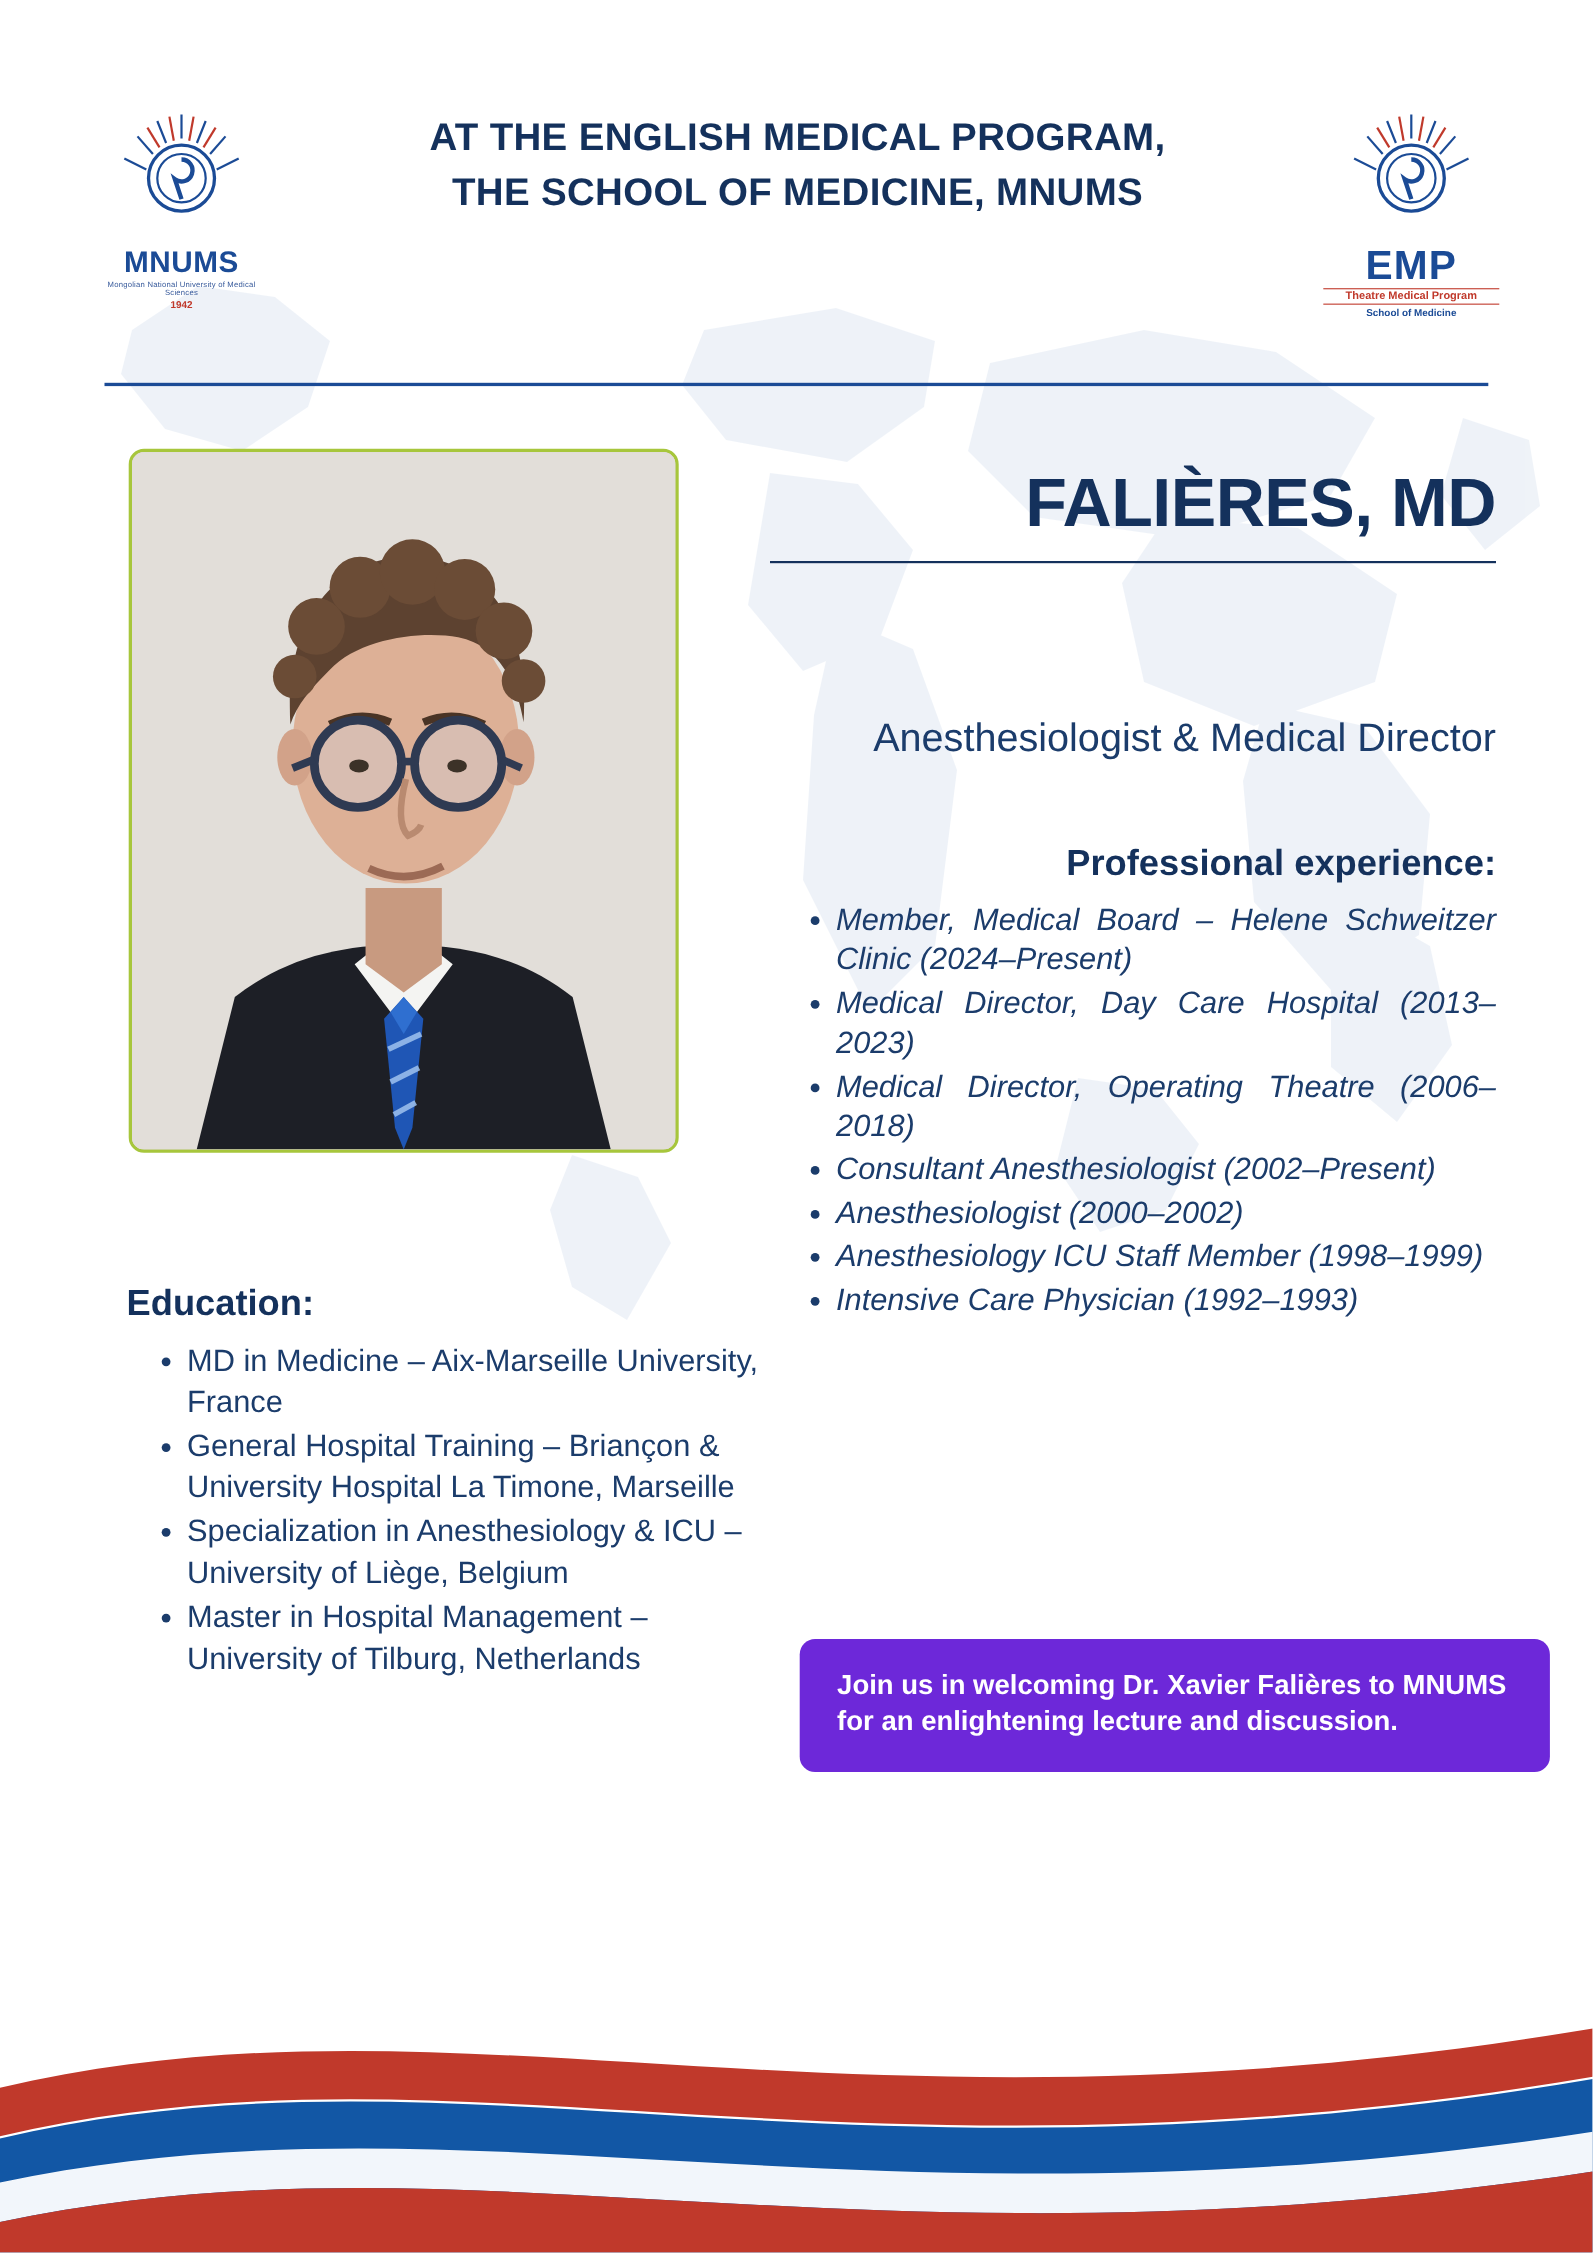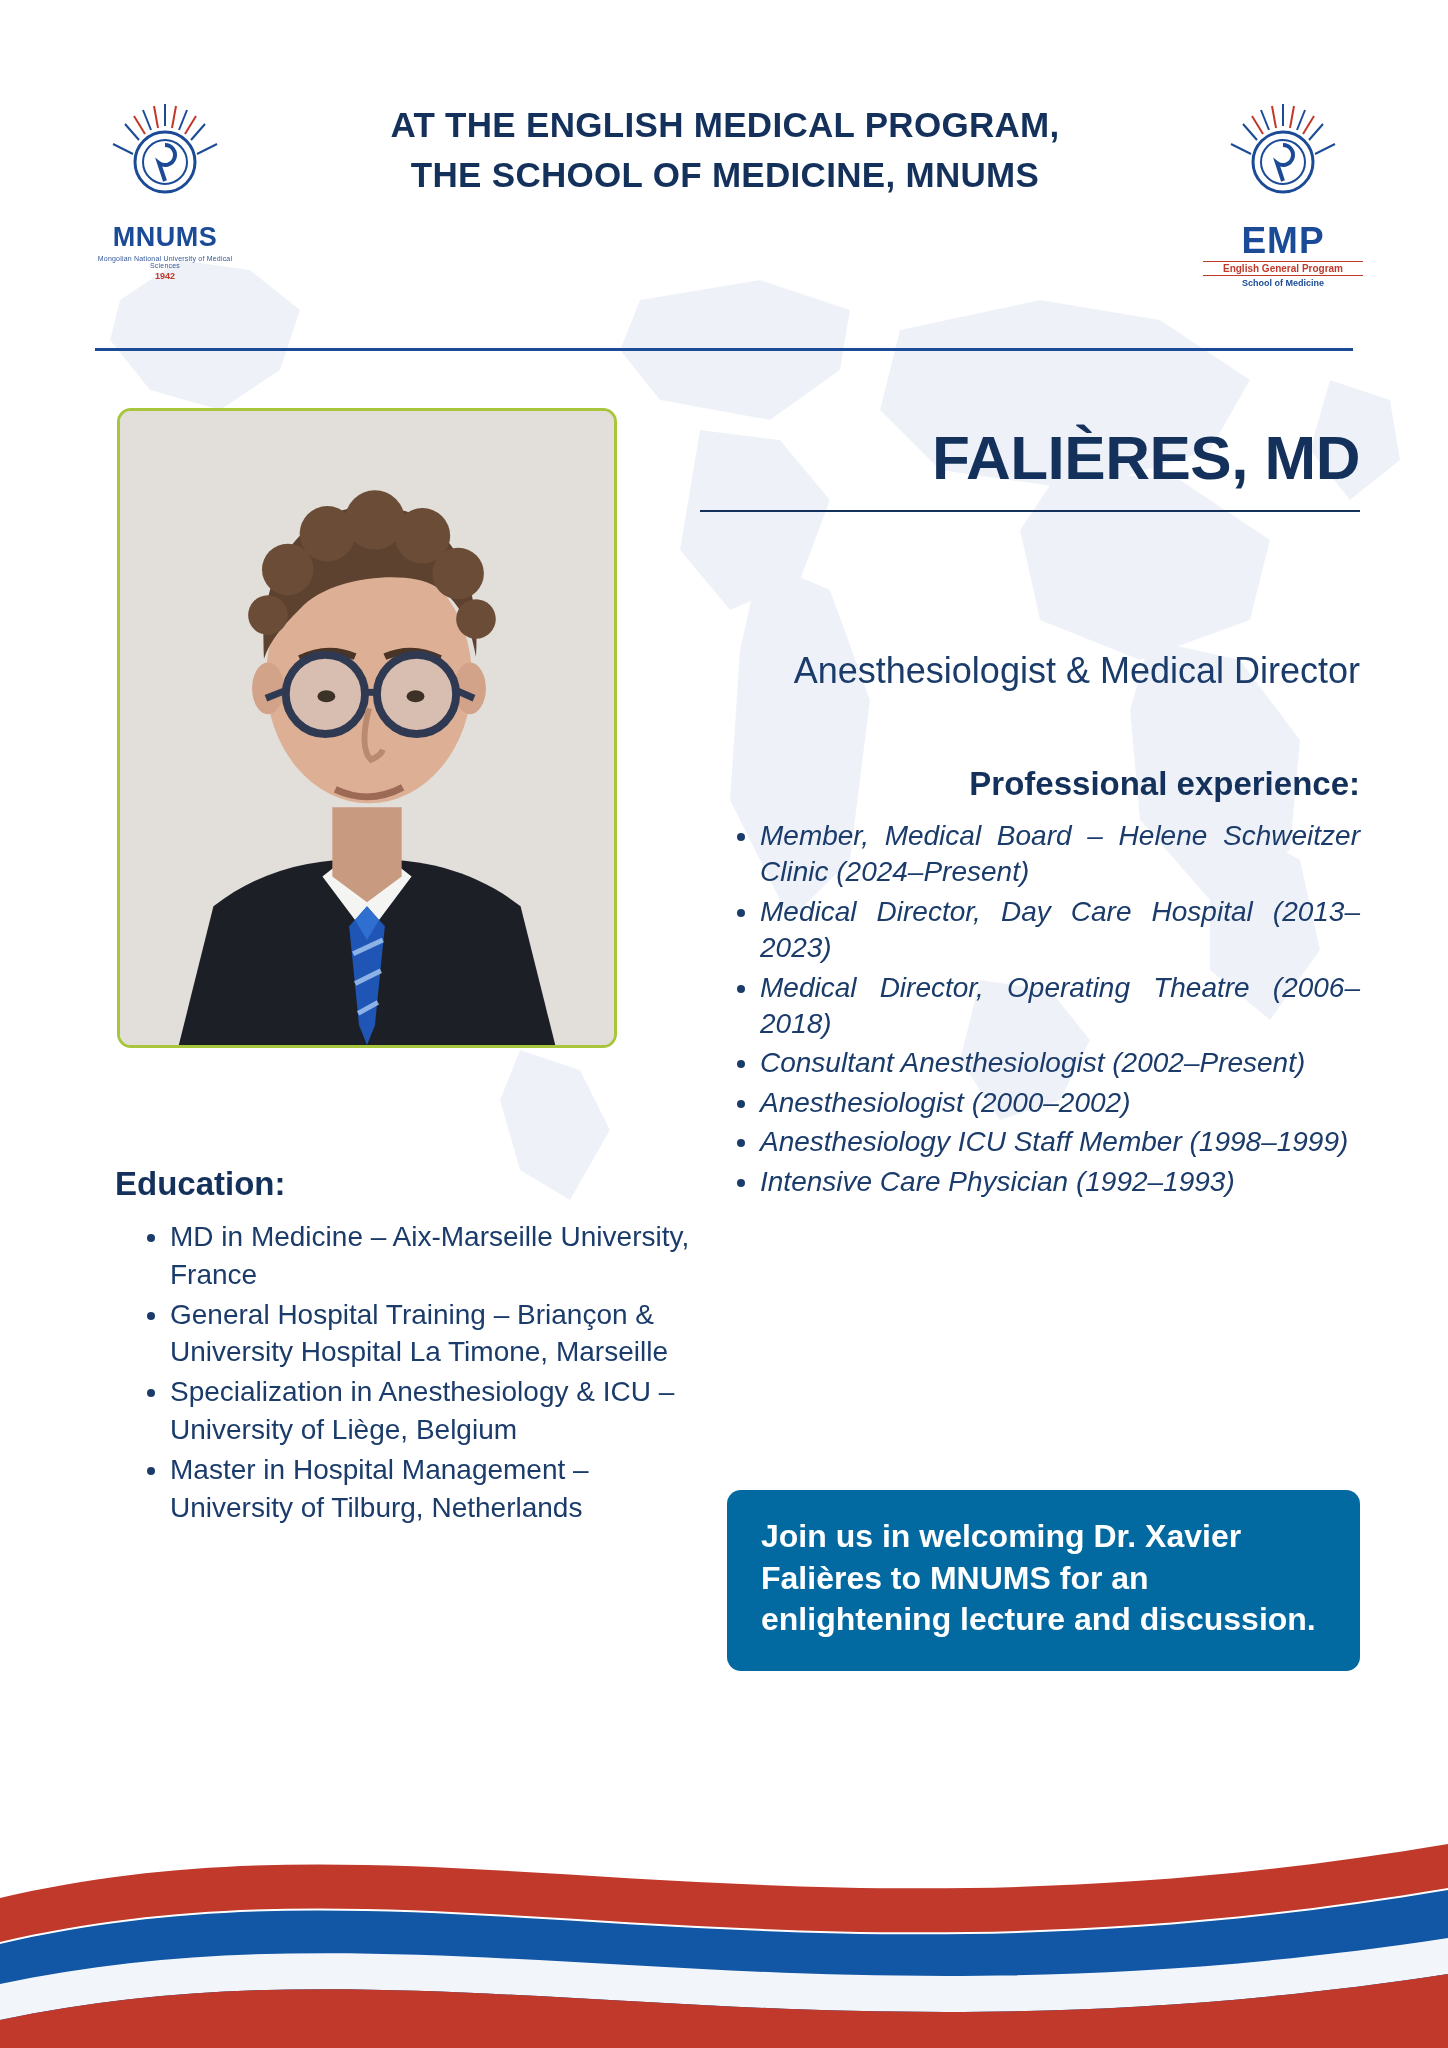--- a/index.html
+++ b/index.html
@@ -188,27 +188,27 @@
     color: #1b3c6b;
     font-size: 28px;
     line-height: 1.35;
   }
   .edu-list li { margin-bottom: 2px; }
 
   
   .cta {
     position: absolute;
     left: 727px; top: 1490px;
-    width: 633px;
+    width: 682px;
     padding: 26px 30px 30px 34px;
-    background: #0369a1;
+    background: #6d28d9;
     border-radius: 14px;
     color: #ffffff;
     font-weight: bold;
-    font-size: 32px;
+    font-size: 25px;
     line-height: 1.3;
   }
 
   
   .bottom {
     position: absolute;
     left: 0; bottom: 0;
     width: 1448px; height: 300px;
   }
   .bottom svg { display: block; width: 100%; height: 100%; }
@@ -288,21 +288,21 @@
           <line x1="69" y1="6" x2="73" y2="28"></line>
           <line x1="91" y1="6" x2="87" y2="28"></line>
           <line x1="49" y1="16" x2="60" y2="34"></line>
           <line x1="111" y1="16" x2="100" y2="34"></line>
         </g>
         <circle cx="80" cy="62" r="30" fill="none" stroke="#1b4b96" stroke-width="3"></circle>
         <circle cx="80" cy="62" r="22" fill="none" stroke="#1b4b96" stroke-width="2"></circle>
         <path d="M80 45 a10 10 0 1 1 -6 18 l6 18" fill="none" stroke="#1b4b96" stroke-width="4"></path>
       </svg>
       <div class="emp-word">EMP</div>
-      <div class="emp-sub1">English General Program</div>
+      <div class="emp-sub1">Theatre Medical Program</div>
       <div class="emp-sub2">School of Medicine</div>
     </div>
   </div>
 
   <div class="header-rule"></div>
 
   <div class="photo-frame">
     <svg viewBox="0 0 500 640" preserveAspectRatio="xMidYMid slice" aria-hidden="true">
       <rect x="0" y="0" width="500" height="640" fill="#dad6d1"></rect>
       <rect x="0" y="0" width="500" height="640" fill="#e2ded9"></rect>

